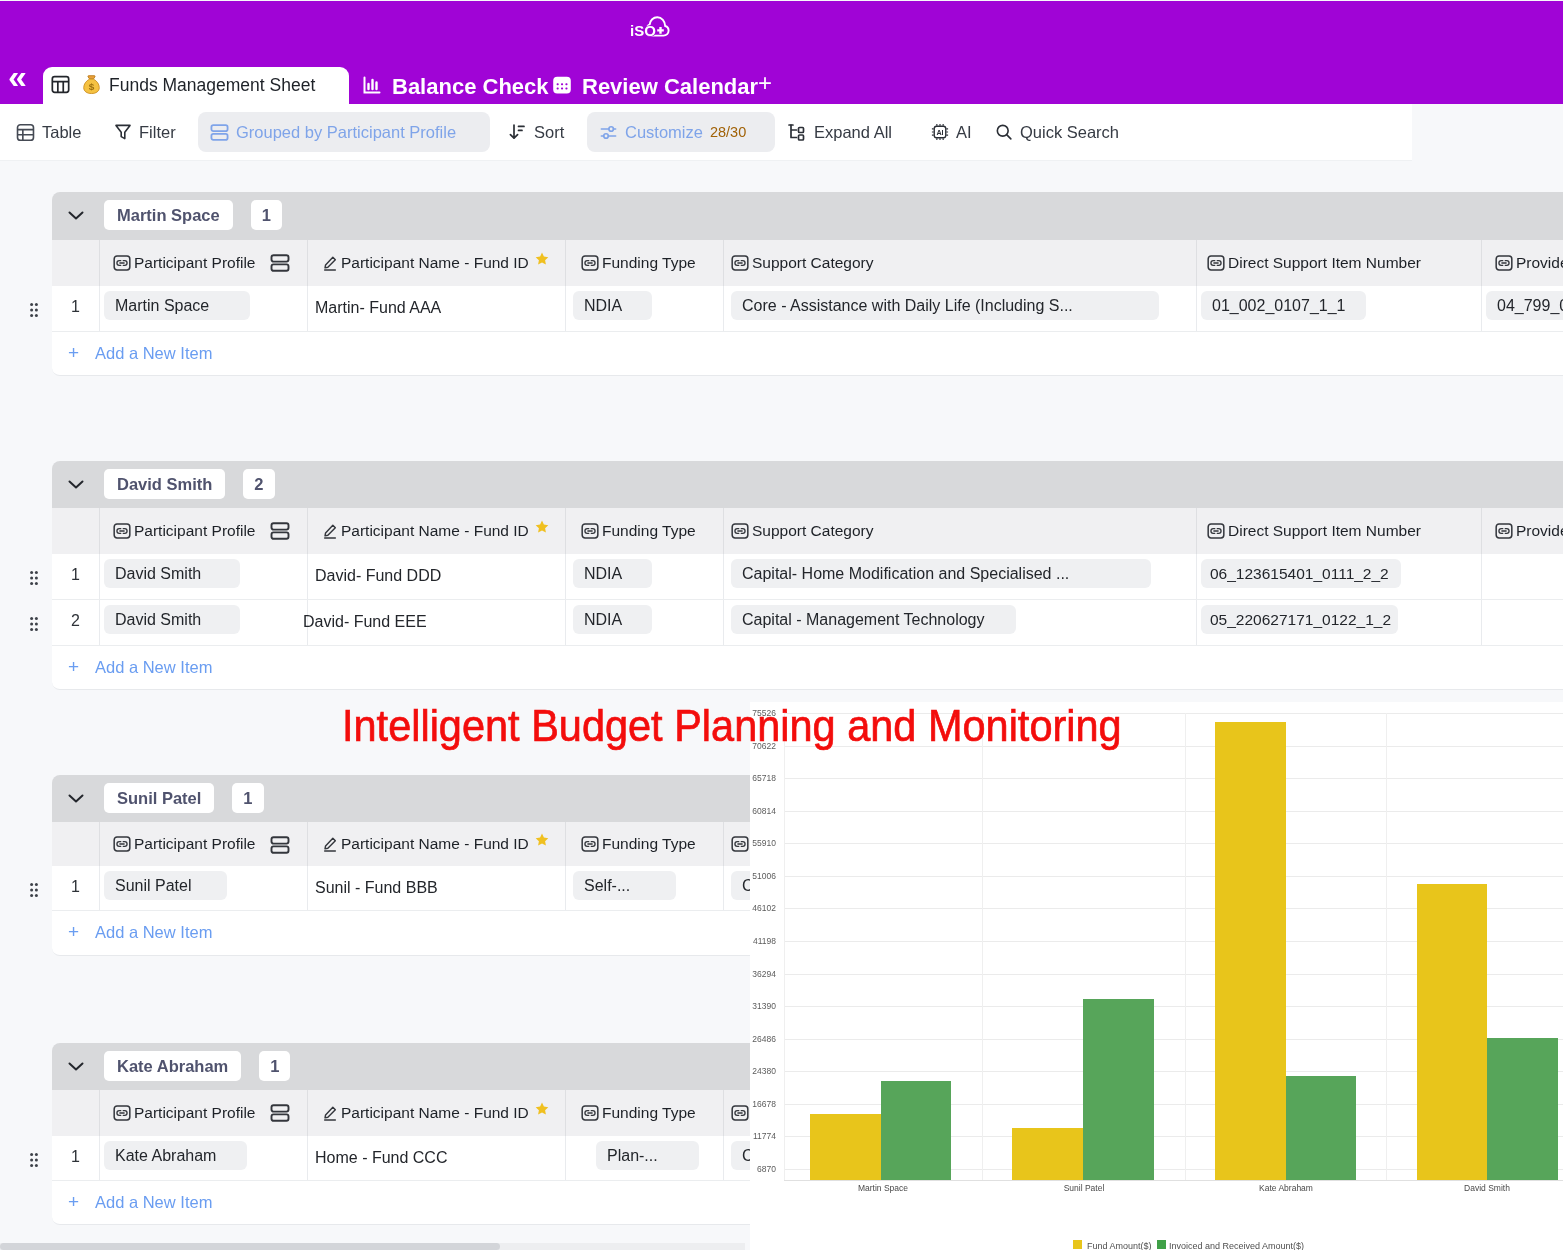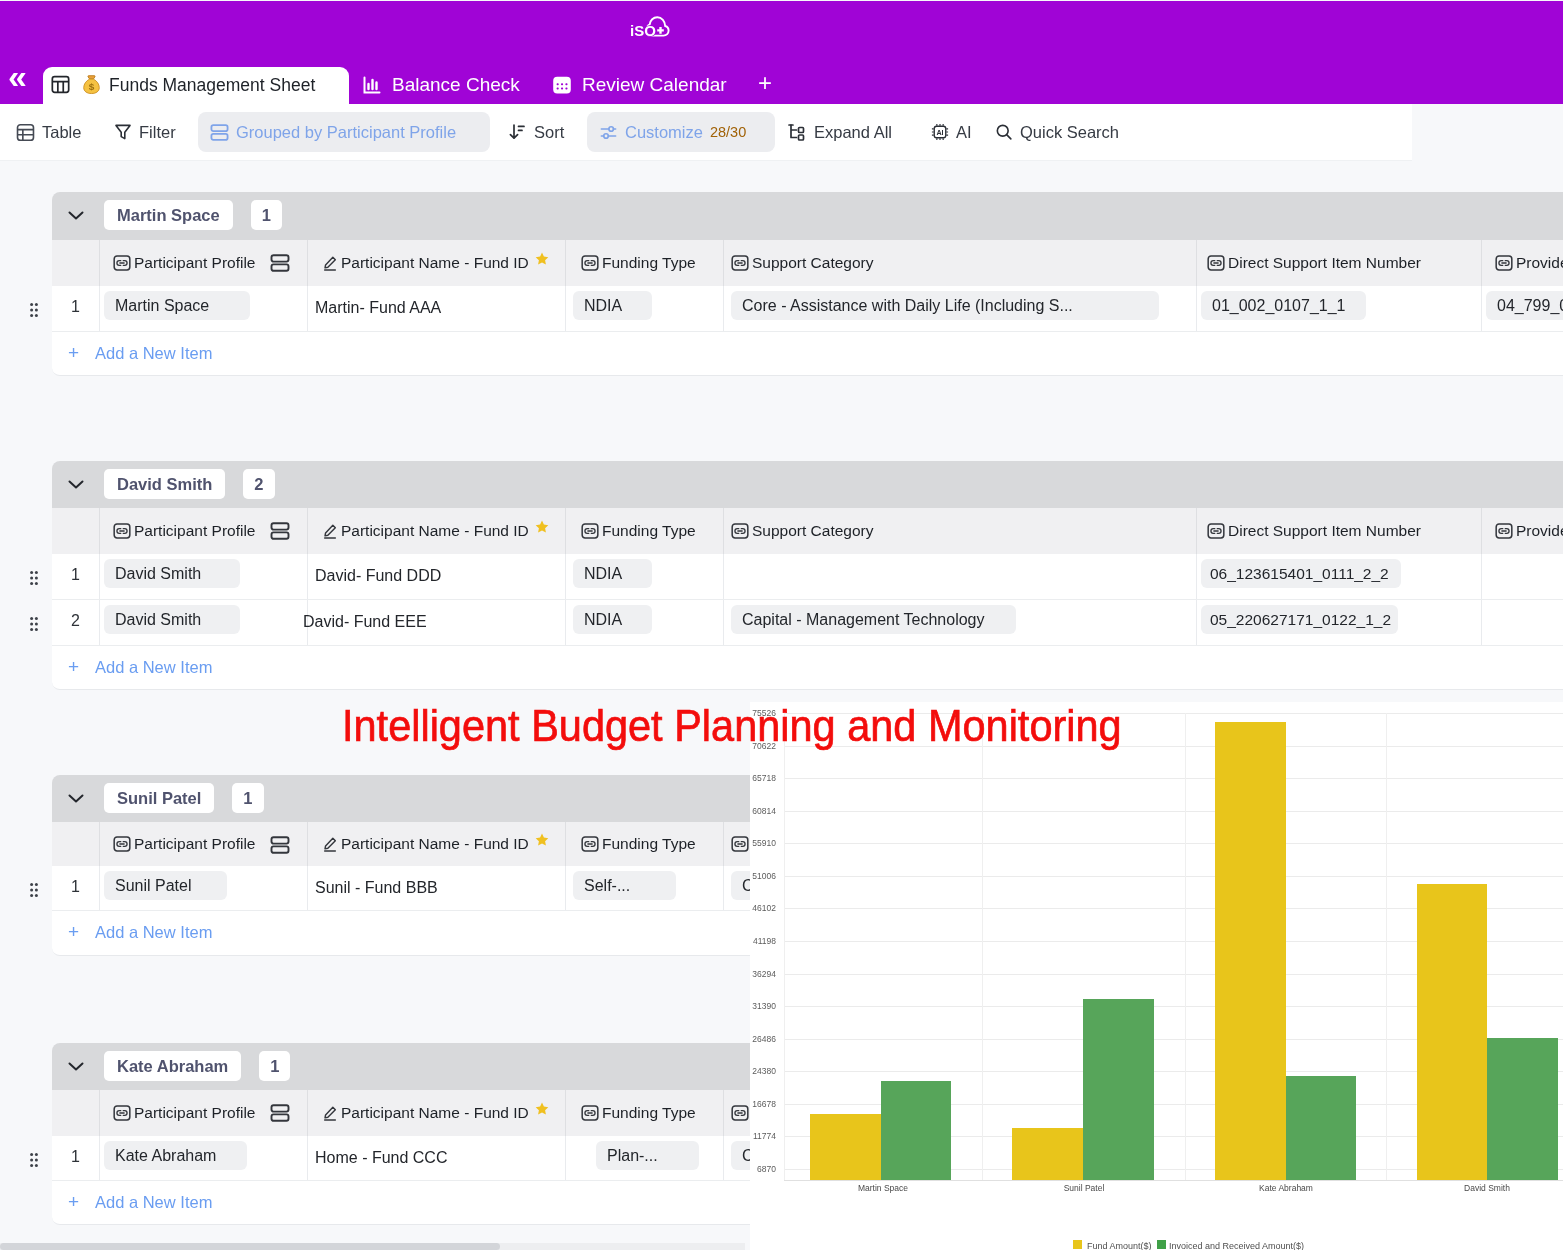--- a/index.html
+++ b/index.html
@@ -4,21 +4,21 @@
 <style>
   * { margin:0; padding:0; box-sizing:border-box; }
   html,body { width:1563px; height:1250px; overflow:hidden; }
   body { font-family:"Liberation Sans", sans-serif; background:#F7F8FA; position:relative; }
   .abs { position:absolute; }
 
   
   #topbar { position:absolute; left:0; top:1px; width:1563px; height:103px; background:#A004D6; }
   #chev { position:absolute; left:8px; top:57px; color:#fff; font-size:34px; font-weight:bold; letter-spacing:-3px; }
   #tab-active { position:absolute; left:43px; top:67px; width:306px; height:37px; background:#fff; border-radius:9px 9px 0 0; }
-  .tabtxt { font-size:19px; color:#fff; font-weight:400; position:absolute; top:74px; }
+  .tabtxt { font-size:22px; color:#fff; font-weight:700; position:absolute; top:74px; }
   #tab-active .t { position:absolute; left:66px; top:8px; font-size:17.5px; color:#1E2228; font-weight:500; }
 
   
   #toolbar { position:absolute; left:0; top:104px; width:1412px; height:57px; background:#fff; border-bottom:1px solid #EFF1F3; }
   .tbi { position:absolute; top:0; height:56px; display:flex; align-items:center; gap:7px; font-size:16.5px; color:#363B44; }
   .pill { position:absolute; top:8px; height:40px; background:#ECEDF0; border-radius:8px; display:flex; align-items:center; gap:7px; font-size:16.5px; color:#7FA4E9; padding:0 12px; }
 
   
   .grp { position:absolute; left:52px; width:1511px; }
   .ghead { position:relative; height:47px; background:#D8D9DB; border-radius:8px 0 0 0; }
@@ -305,20 +305,21 @@
       <i class="v v4"></i>
       <i class="v v5"></i>
       <i class="v v6"></i>
     <svg class="drag" width="10" height="16" viewBox="0 0 10 16">
         <use href="#i-dots"></use>
       </svg>
     <span class="rn">1</span>
     <span class="chip" style="left:52px;width:136px">David Smith</span>
     <span class="txt" style="left:263px">David- Fund DDD</span>
     <span class="chip" style="left:521px;width:79px">NDIA</span>
+    <span class="chip" style="left:679px;width:420px">Capital- Home Modification and Specialised ...</span>
     <span class="chip" style="left:1149px;width:200px;font-size:15.5px;padding:0 9px">06_123615401_0111_2_2</span>
   </div>
   <div class="row">
     <i class="v v1"></i>
       <i class="v v2"></i>
       <i class="v v3"></i>
       <i class="v v4"></i>
       <i class="v v5"></i>
       <i class="v v6"></i>
     <svg class="drag" width="10" height="16" viewBox="0 0 10 16">

